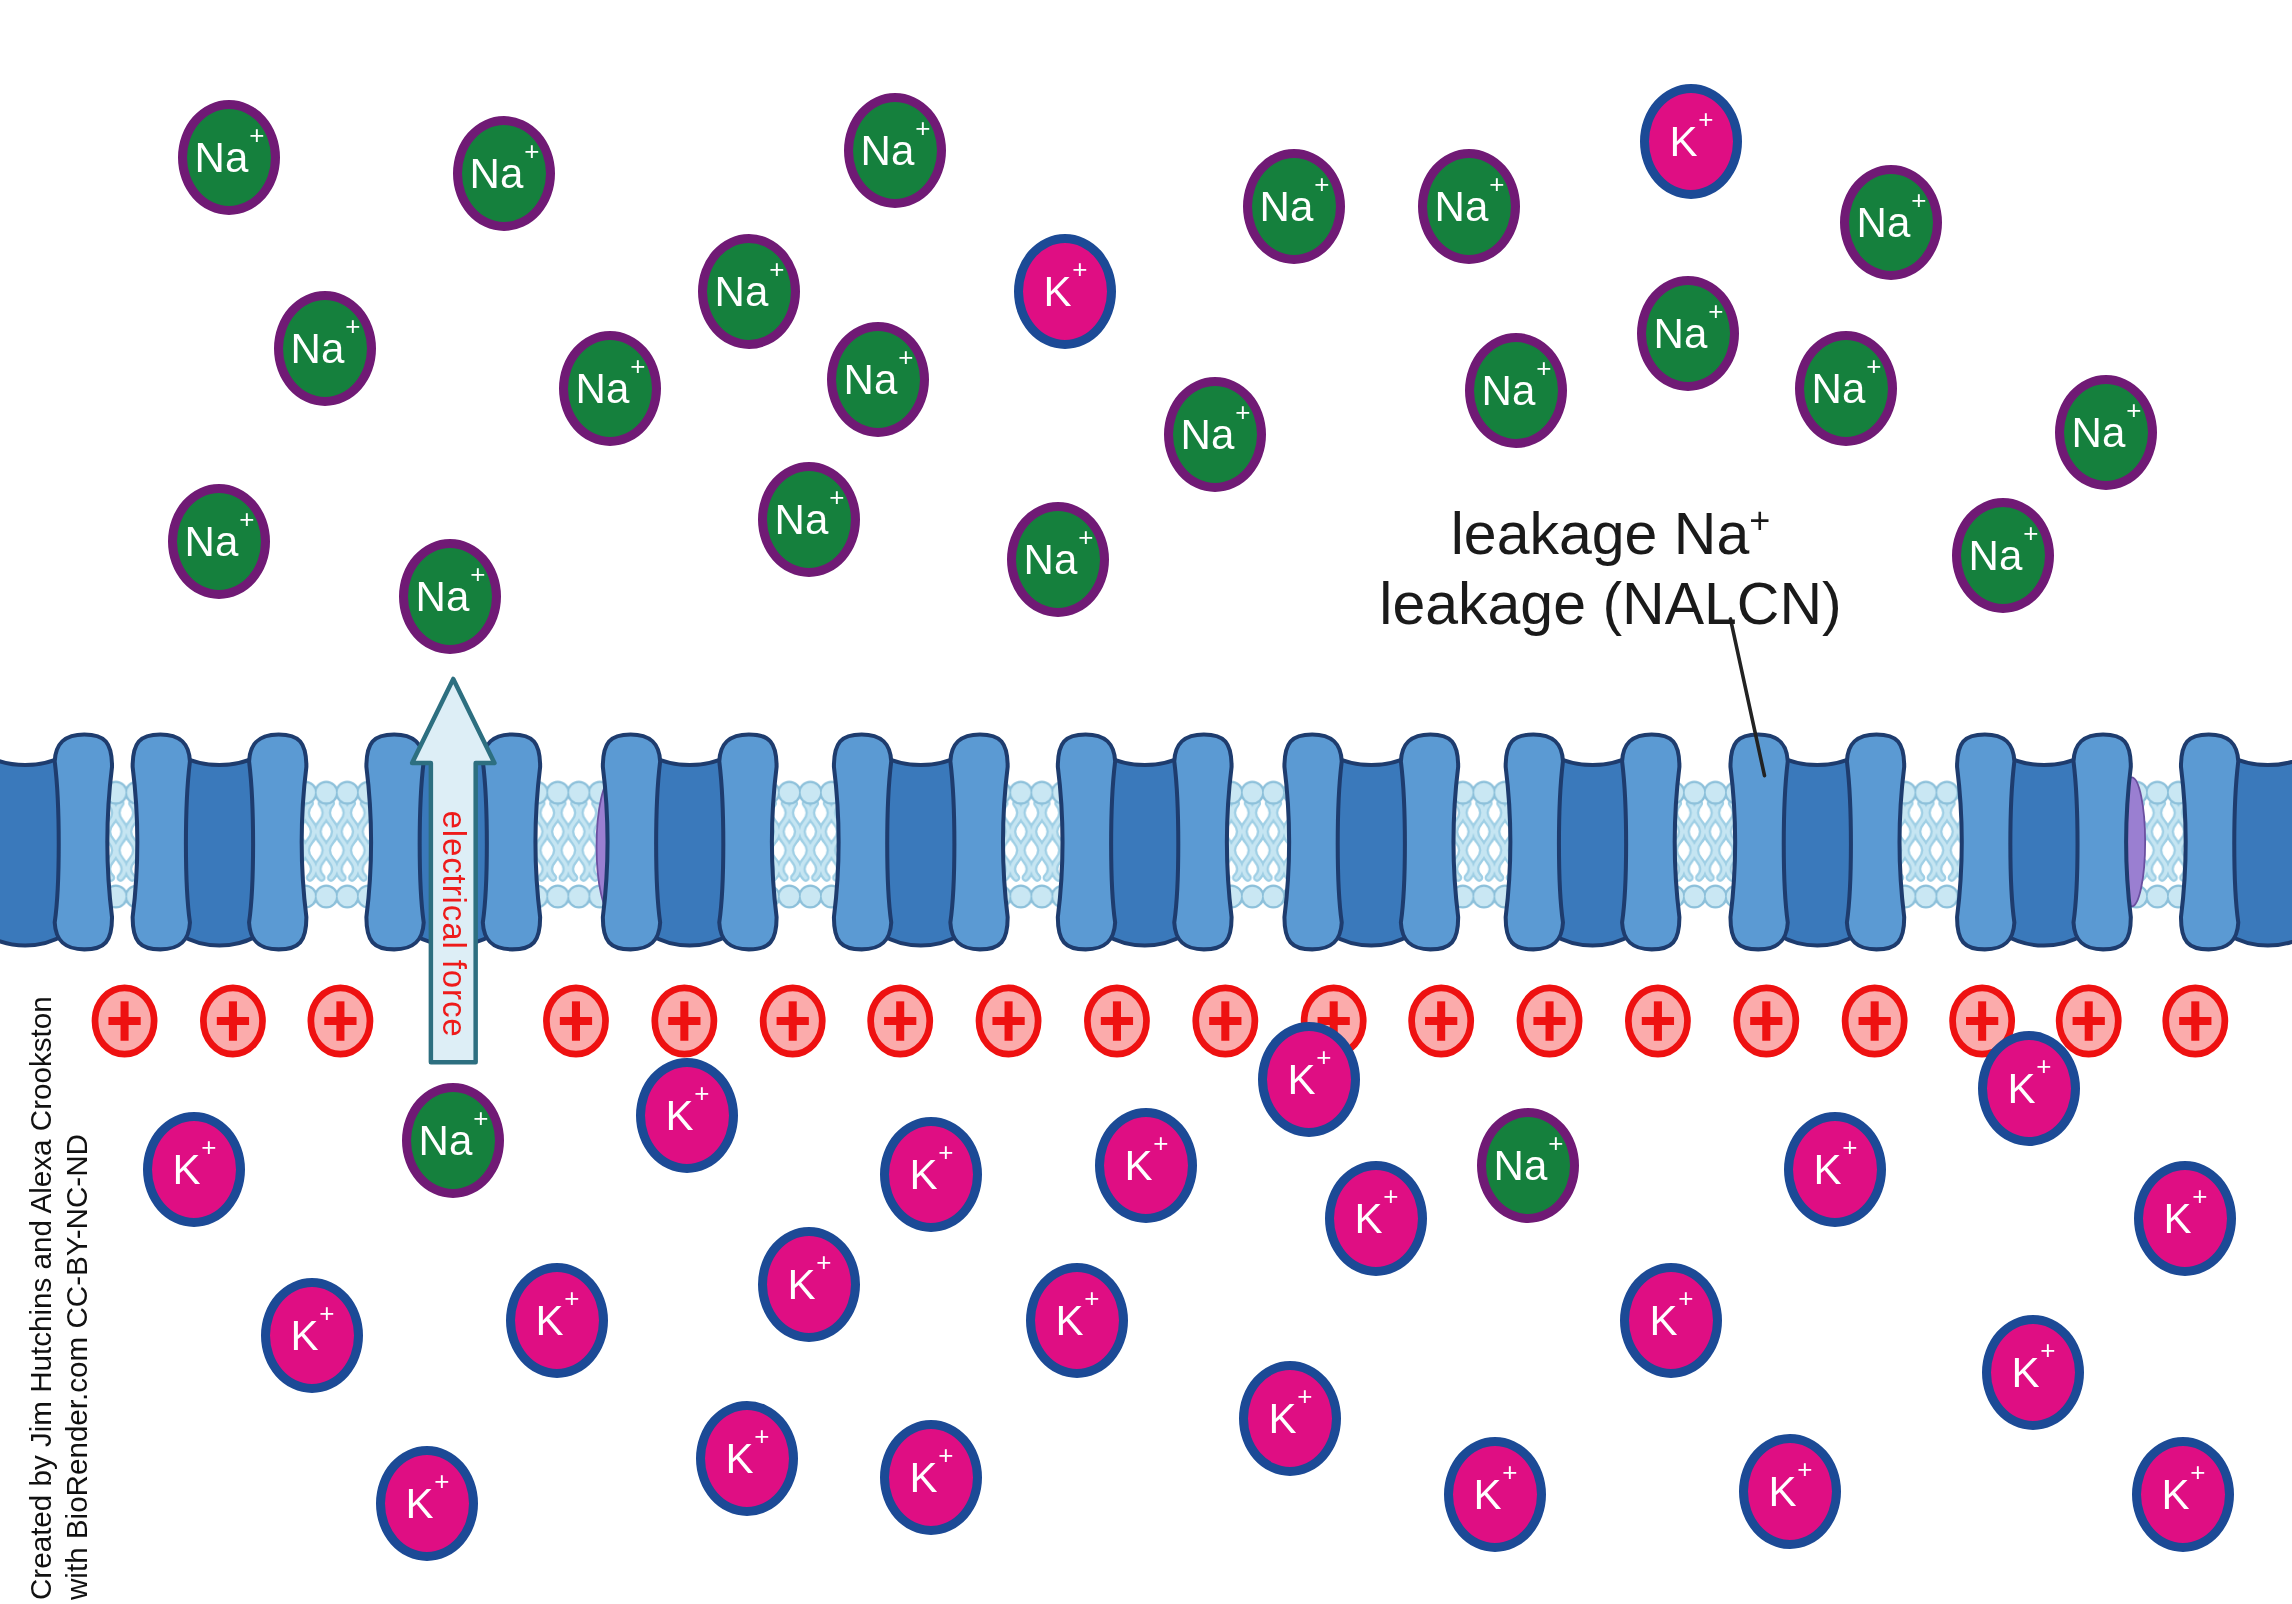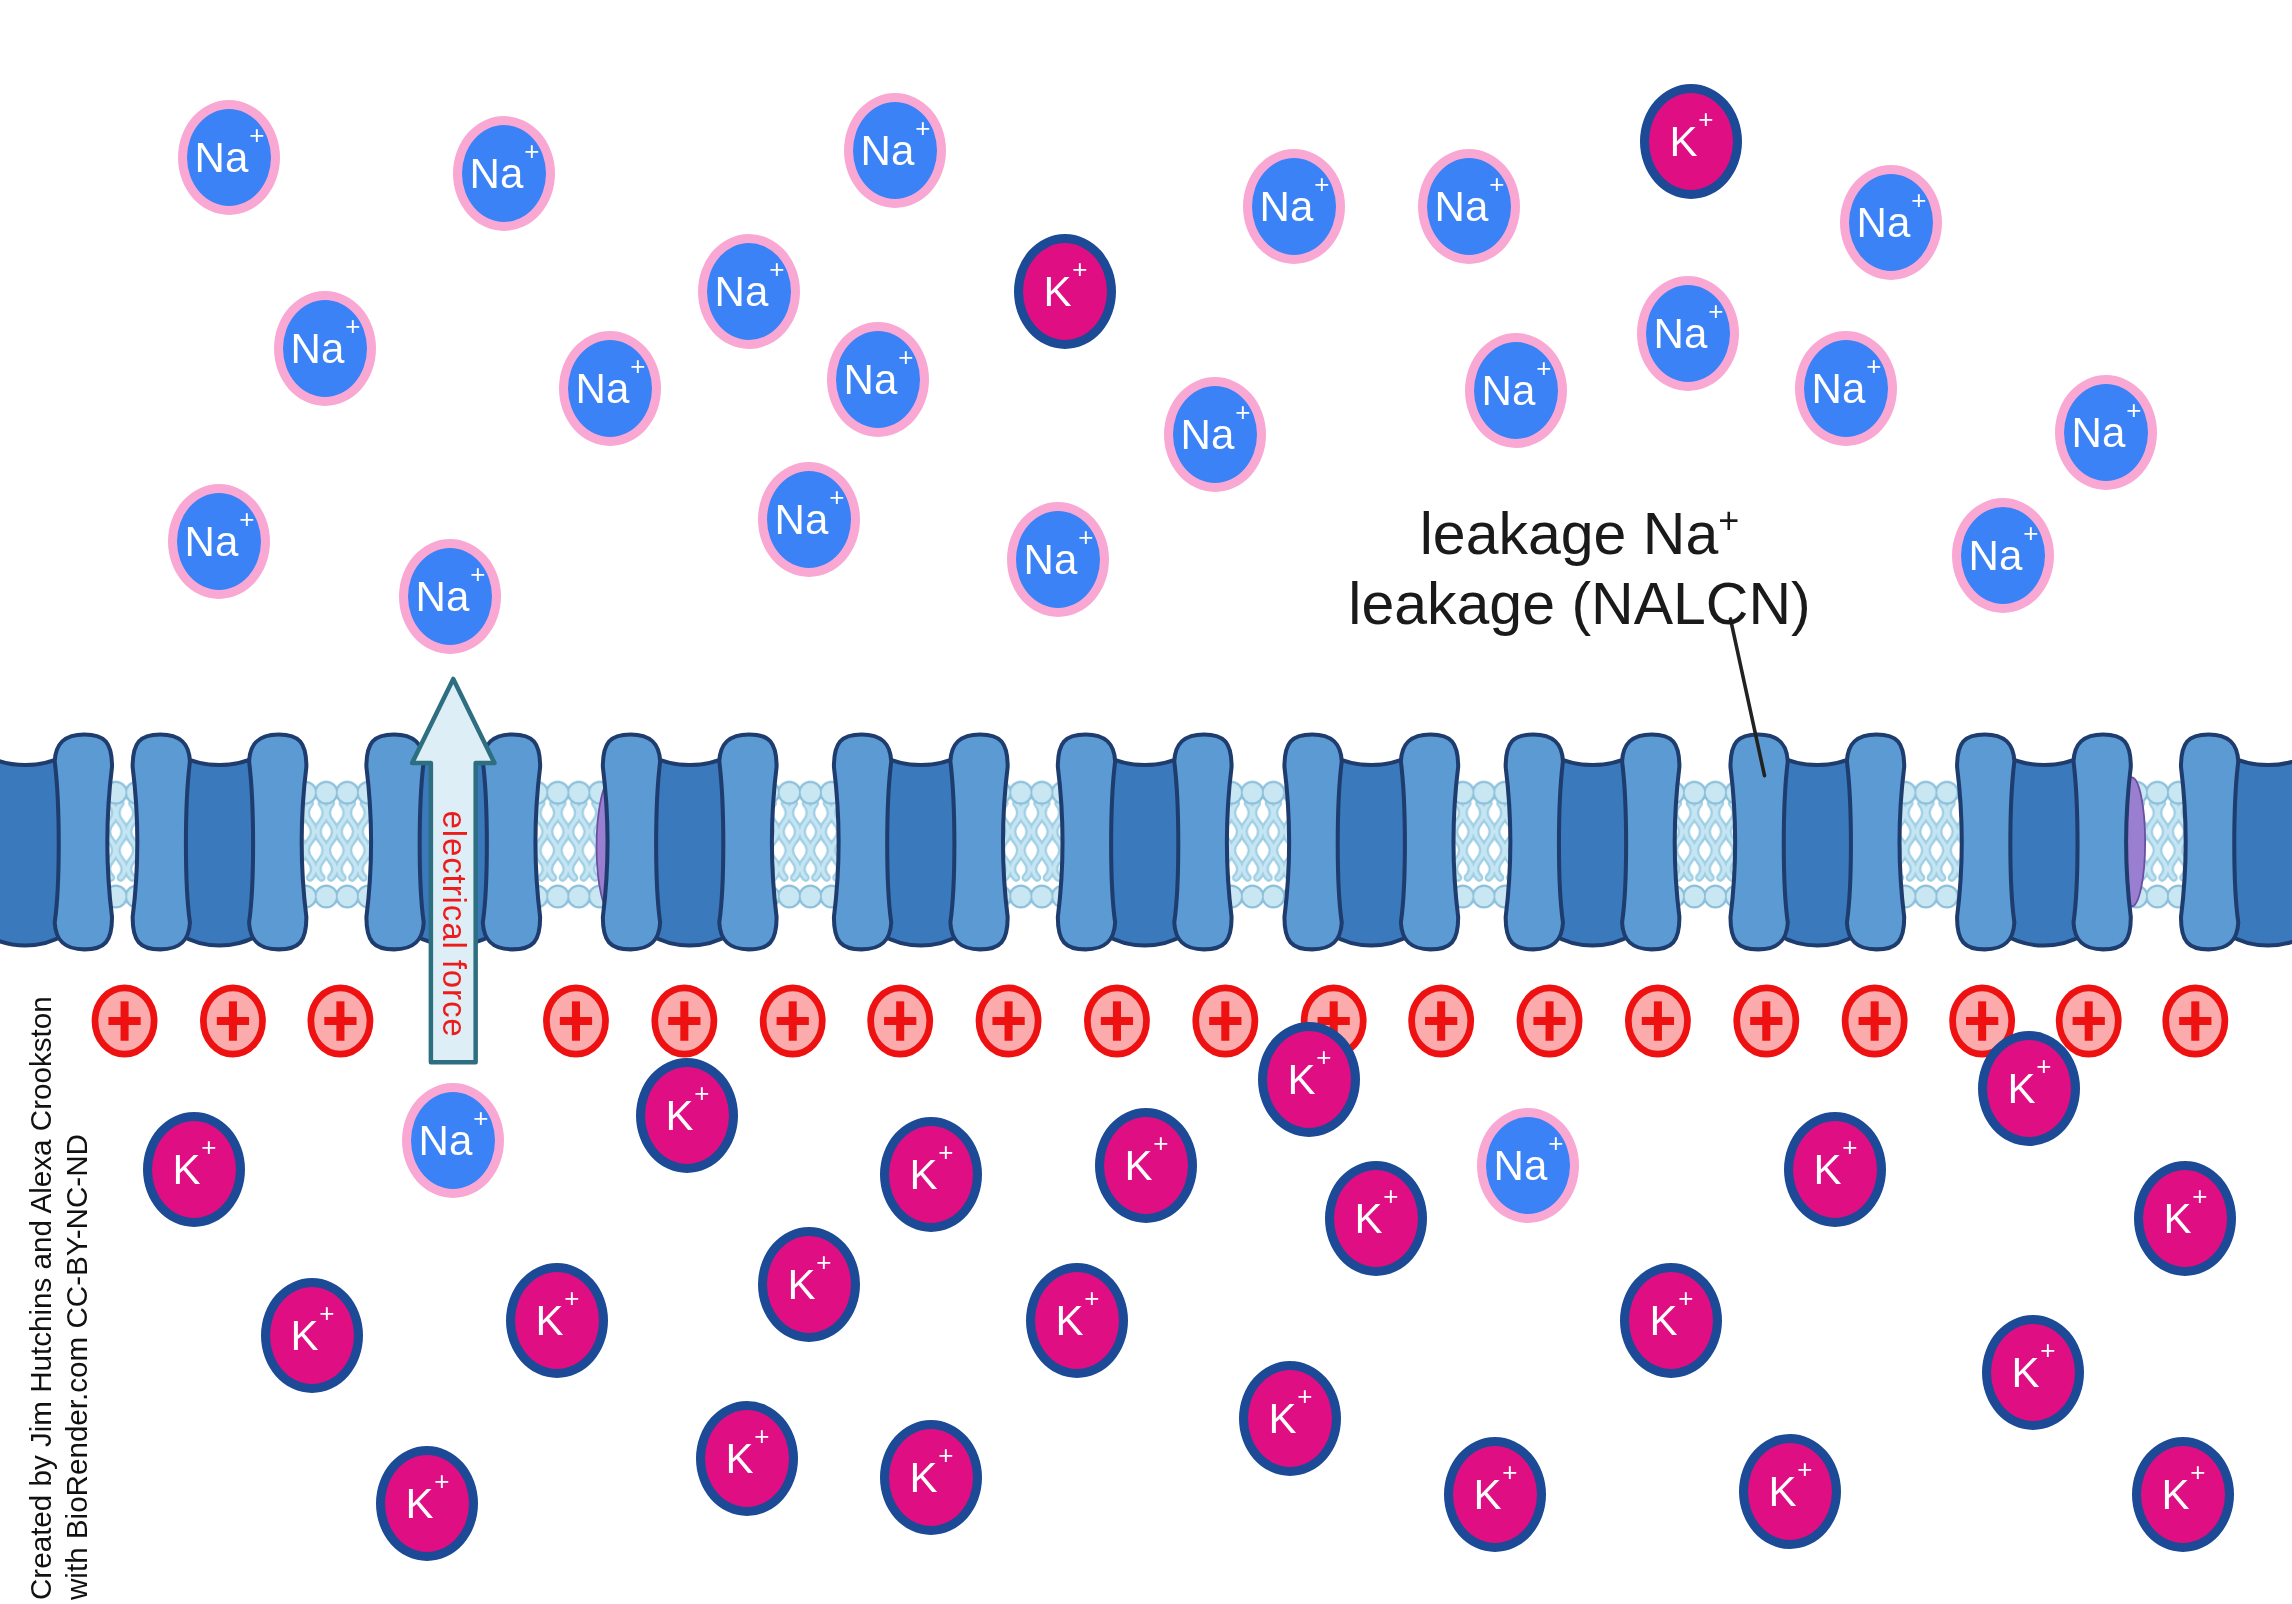--- a/index.html
+++ b/index.html
@@ -25,26 +25,26 @@
   .force-arrow{fill:#ddeef6;stroke:#2d6f80;stroke-width:5;stroke-linejoin:round;}
   .leader{stroke:#222222;stroke-width:4;stroke-linecap:round;}
 
   
   .ion{
     position:absolute;width:84px;height:97px;border-radius:50%;
     display:flex;align-items:center;justify-content:center;
     color:#ffffff;font-size:42px;line-height:1;white-space:nowrap;
   }
   .ion sup{font-size:26px;line-height:0;position:relative;top:-12.5px;left:0.9px;}
-  .ion.na{background:#3b82f6;border:9px solid #f9a8d4;}
+  .ion.na{background:#15803d;border:9px solid #701a75;}
   .ion.k{background:#df0e83;border:9px solid #1c4a96;}
 
   
   .channel-label{
-    position:absolute;left:1266px;top:486px;width:627px;
+    position:absolute;left:1297px;top:486px;width:627px;
     text-align:center;color:#1a1a1a;font-size:59px;line-height:70px;
   }
   .channel-label sup{font-size:36px;}
   .force-label{
     position:absolute;left:473px;top:785px;width:278px;text-align:center;
     transform:rotate(90deg);transform-origin:0 0;
     color:#ee1b1b;font-size:33px;line-height:38px;letter-spacing:0.9px;
   }
   .credit{
     position:absolute;left:23px;top:1600px;

